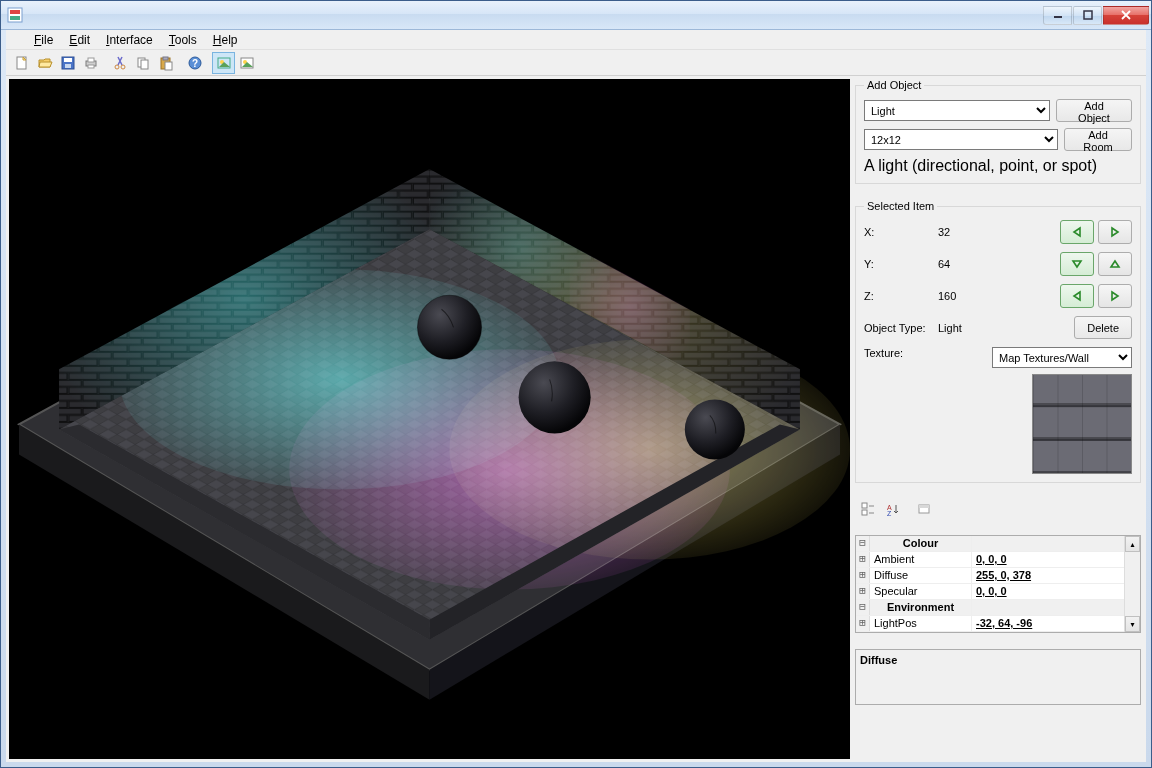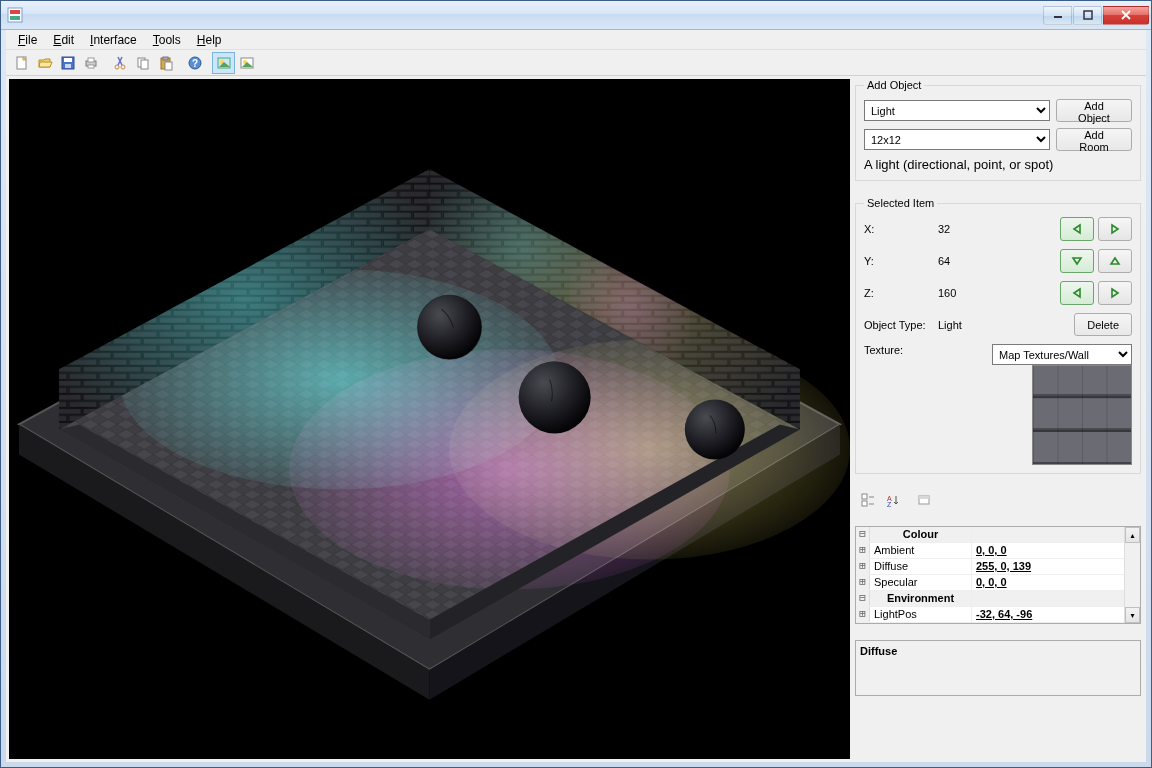--- a/index.html
+++ b/index.html
@@ -64,21 +64,21 @@
   background: #f0f0f0;
   border: 5px solid;
   border-image: linear-gradient(to bottom, #dde9f7, #cad9ec) 1;
   border-top: none;
 }
 .menubar {
   height: 20px;
   background: #f0f0f0;
   display: flex;
   align-items: center;
-  padding: 0 4px;
+  padding: 0 20px;
   border-bottom: 1px solid #e0e0e0;
 }
 .menu-item {
   padding: 2px 8px;
   font-size: 12px;
   cursor: default;
 }
 .menu-item .ul { text-decoration: underline; }
 .toolbar {
   height: 26px;
@@ -157,21 +157,21 @@
 }
 .btn {
   height: 23px;
   padding: 0 12px;
   background: linear-gradient(to bottom, #f5f5f5, #e8e8e8);
   border: 1px solid #acacac;
   border-radius: 3px;
   cursor: pointer;
 }
 .desc {
-  font-size: 13px;
+  font-size: 16px;
   margin-top: 4px;
 }
 .coord-row {
   display: grid;
   grid-template-columns: 74px 74px auto;
   align-items: center;
   margin-bottom: 8px;
 }
 .coord-label { font-size: 11px; }
 .coord-val { font-size: 11px; }
@@ -195,20 +195,21 @@
   display: grid;
   grid-template-columns: 74px 74px auto;
   align-items: center;
   margin-bottom: 8px;
 }
 .right-btns { display: flex; justify-content: flex-end; }
 .tex-row {
   display: grid;
   grid-template-columns: 120px auto;
   align-items: start;
+  margin-bottom: 6px;
 }
 .tex-preview {
   width: 100px;
   height: 100px;
   margin-left: auto;
   border: 1px solid #888;
   background:
     linear-gradient(0deg, rgba(0,0,0,0) 0%, rgba(0,0,0,.25) 3%, rgba(0,0,0,0) 5%) 0 0/100% 33.3%,
     linear-gradient(90deg, rgba(0,0,0,.3) 0%, rgba(0,0,0,0) 4%) 0 0/25% 100%,
     repeating-linear-gradient(0deg, #4a4a50 0 2px, #6b6b74 2px 32px, #3a3a40 32px 34px),
@@ -482,21 +483,21 @@
           <div class="row">
             <select style="flex:1">
               <option>Light</option>
             </select>
             <button class="btn" style="width:76px">Add Object</button>
           </div>
           <div class="row">
             <select style="flex:1">
               <option>12x12</option>
             </select>
-            <button class="btn" style="width:76px">Add Room</button>
+            <button class="btn" style="width:68px">Add Room</button>
           </div>
           <div class="desc">A light (directional, point, or spot)</div>
         </fieldset>
 
         <fieldset>
           <legend>Selected Item</legend>
 
           <div class="coord-row">
             <span class="coord-label">X:</span>
             <span class="coord-val">32</span>
@@ -597,21 +598,21 @@
                 <div class="pg-val cat"></div>
               </div>
               <div class="pg-row">
                 <div class="pg-exp">⊞</div>
                 <div class="pg-name">Ambient</div>
                 <div class="pg-val">0, 0, 0</div>
               </div>
               <div class="pg-row">
                 <div class="pg-exp">⊞</div>
                 <div class="pg-name">Diffuse</div>
-                <div class="pg-val">255, 0, 139</div>
+                <div class="pg-val">255, 0, 378</div>
               </div>
               <div class="pg-row">
                 <div class="pg-exp">⊞</div>
                 <div class="pg-name">Specular</div>
                 <div class="pg-val">0, 0, 0</div>
               </div>
               <div class="pg-row">
                 <div class="pg-exp">⊟</div>
                 <div class="pg-name cat">Environment</div>
                 <div class="pg-val cat"></div>

